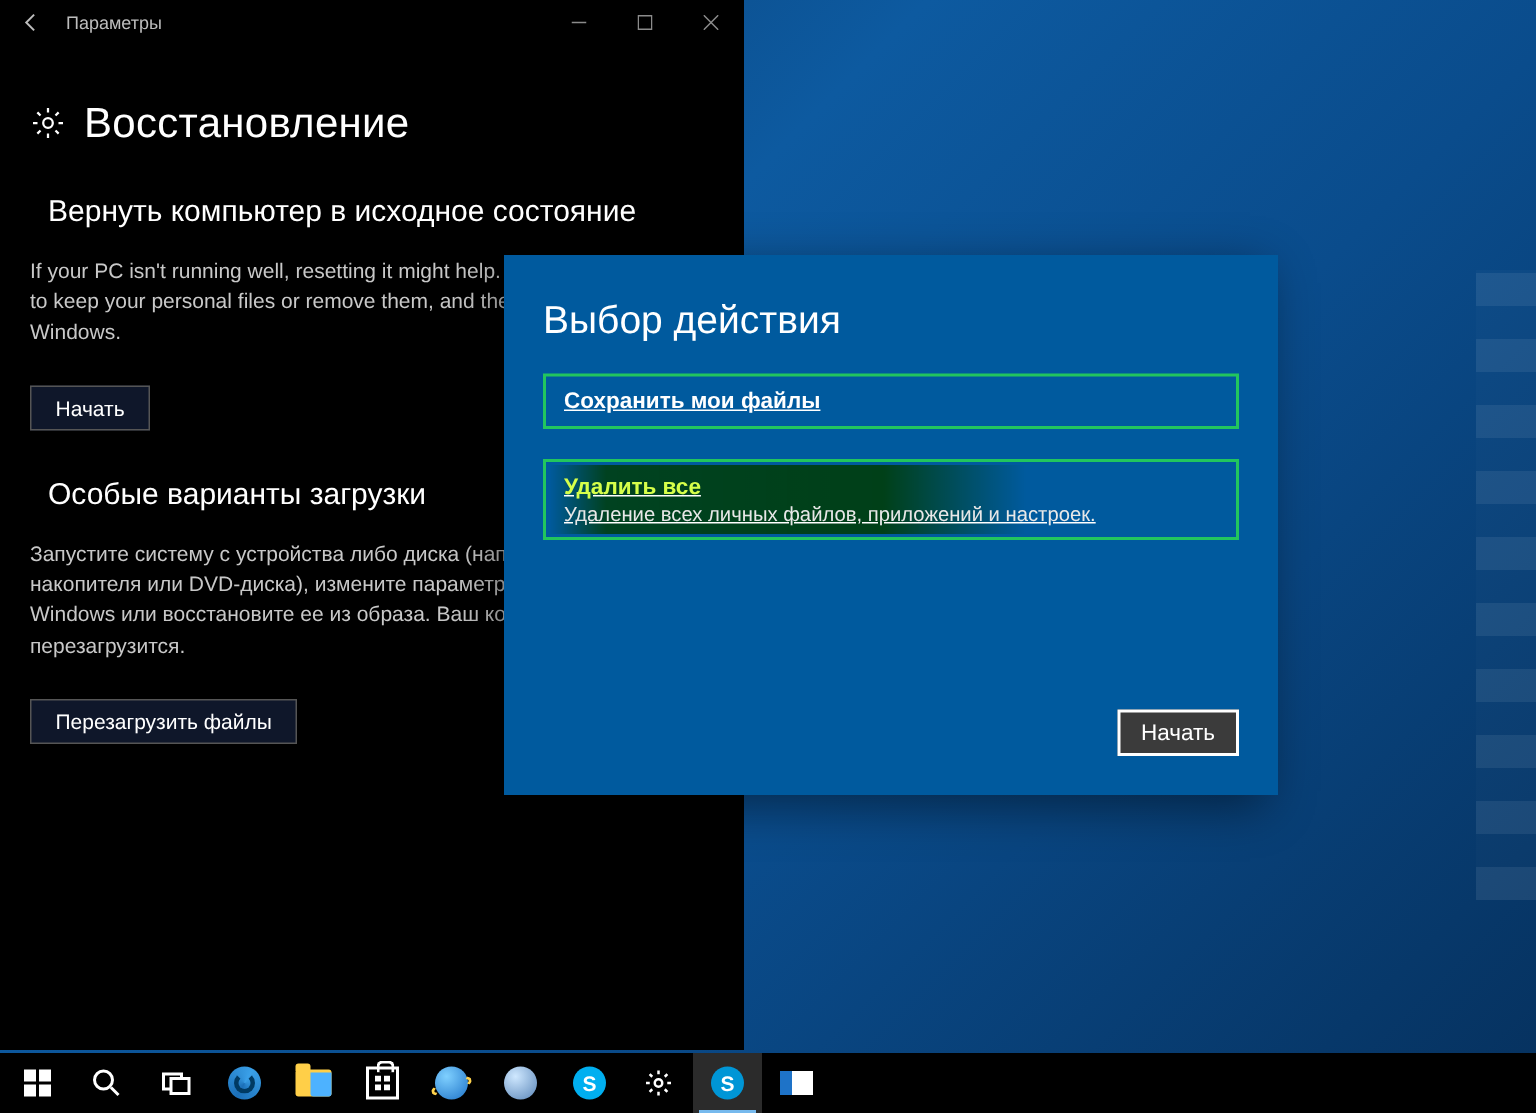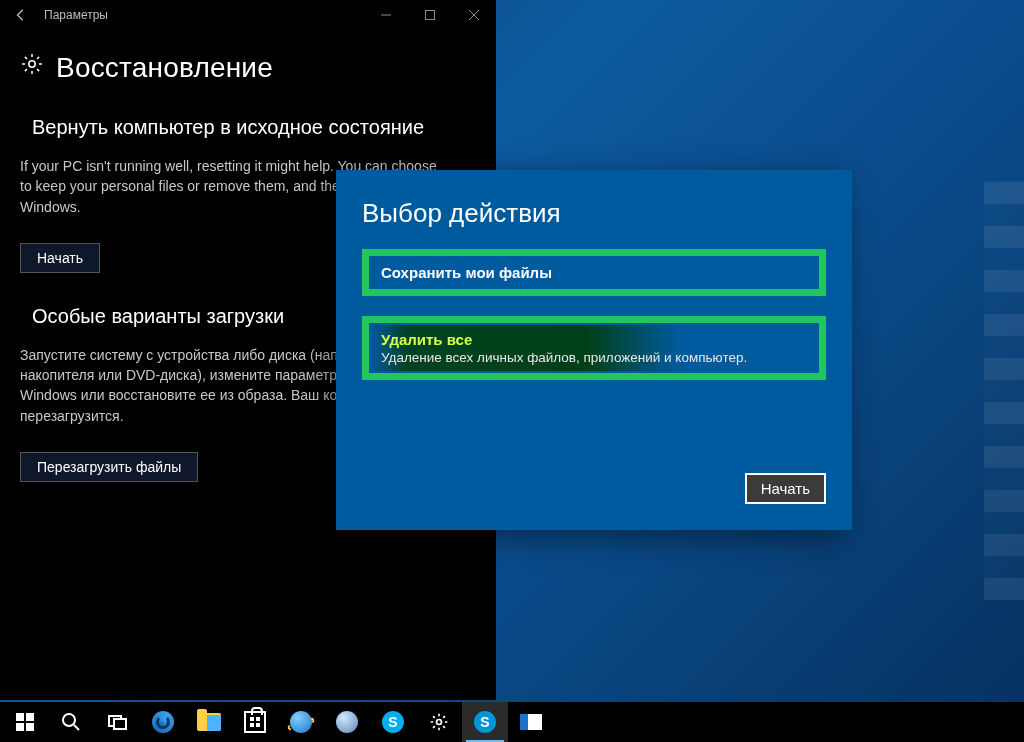--- a/index.html
+++ b/index.html
@@ -27,43 +27,44 @@
   .titlebar .back {
     width: 30px; height: 30px; display:flex; align-items:center; justify-content:center; color:#bdbdbd;
   }
   .titlebar .title { margin-left: 8px; }
   .win-controls { position: absolute; right: 0; top: 0; display: flex; }
   .win-controls .wc {
     width: 44px; height: 30px; display:flex; align-items:center; justify-content:center; color:#8b8b8b;
   }
   .win-controls svg { width: 10px; height: 10px; }
   .settings-body { padding: 18px 20px 0 20px; }
-  .page-header { display:flex; gap:12px; margin-top:4px; }
+  .page-header { display:flex; align-items:center; gap:12px; margin-top:18px; }
   .gear-large svg { width: 24px; height: 24px; stroke:#fff; fill:none; }
   .page-header h1 { font-weight: 300; font-size: 28px; letter-spacing:.2px; }
 
   .section { margin-top: 30px; }
   .section h2 { font-weight: 300; font-size: 20px; line-height: 1.3; color:#fff;margin-left:12px; }
   .section p  { margin-top: 16px; font-size: 14px; line-height: 1.45; color:#c8c8c8; max-width: 430px; }
 
   .btn-grey {
     display:inline-block; margin-top: 26px; padding: 6px 16px;
     background:#0f172a; border:1px solid #555; color:#fff; font-size:14px;
   }
 
   
   .dialog {
     position: absolute; left: 336px; top: 170px; width: 516px; height: 360px;
     background:#005a9e; box-shadow: -8px 8px 30px rgba(0,0,0,.45);
     color:#fff; padding: 28px 26px 20px 26px;
   }
   .dialog h1 { font-weight: 400; font-size: 26px; }
   .option {
-    border: 7px solid #22c55e; padding: 8px 12px; margin-top: 20px;
+    border: 2px solid #22c55e; padding: 8px 12px; margin-top: 20px;
     position: relative;
+    text-decoration: underline;
   }
   .option-title { font-size: 15px; font-weight: 600; }
   .option-desc  { font-size: 13.5px; margin-top: 2px; }
   .option.highlighted .hl {
     position:absolute; left:2px; right:140px; top:2px; bottom:2px;
     background: linear-gradient(90deg, rgba(116,168,0,.0) 0%, rgba(116,168,0,.8) 12%, rgba(116,168,0,.85) 70%, rgba(116,168,0,.0) 100%);
     mix-blend-mode: multiply; pointer-events:none;
   }
   .option.highlighted .option-title { color:#d6ff4a; position:relative; z-index:1;}
   .option.highlighted .option-desc  { color:#e8e8e8; position:relative; z-index:1;}
@@ -173,21 +174,21 @@
 <div class="dialog">
   <h1>Выбор действия</h1>
 
   <div class="option">
     <div class="option-title">Сохранить мои файлы</div>
   </div>
 
   <div class="option highlighted">
     <div class="hl"></div>
     <div class="option-title">Удалить все</div>
-    <div class="option-desc">Удаление всех личных файлов, приложений и компьютер.</div>
+    <div class="option-desc">Удаление всех личных файлов, приложений и настроек.</div>
   </div>
 
   <div class="cancel-btn">Начать</div>
 </div>
 
 <div class="taskbar">
   <div class="tb-item">
     <svg class="ico" viewBox="0 0 24 24">
       <rect x="3" y="3" width="8" height="8" fill="#fff"></rect>
         <rect x="13" y="3" width="8" height="8" fill="#fff"></rect>

